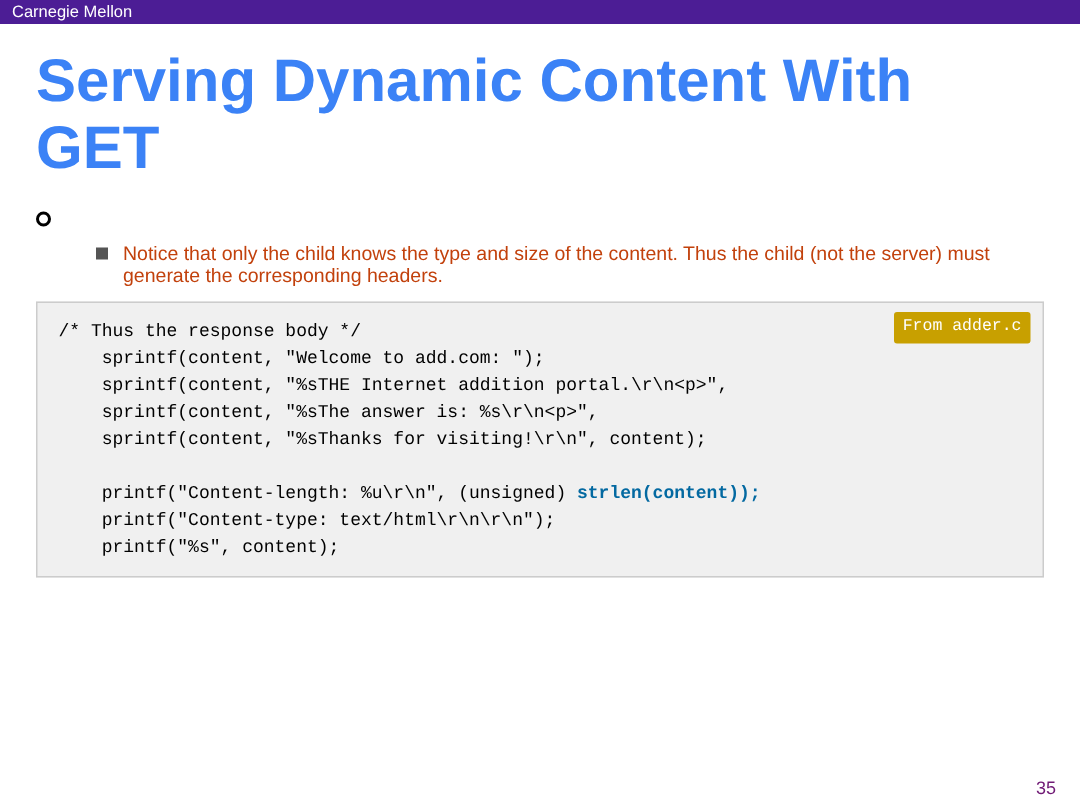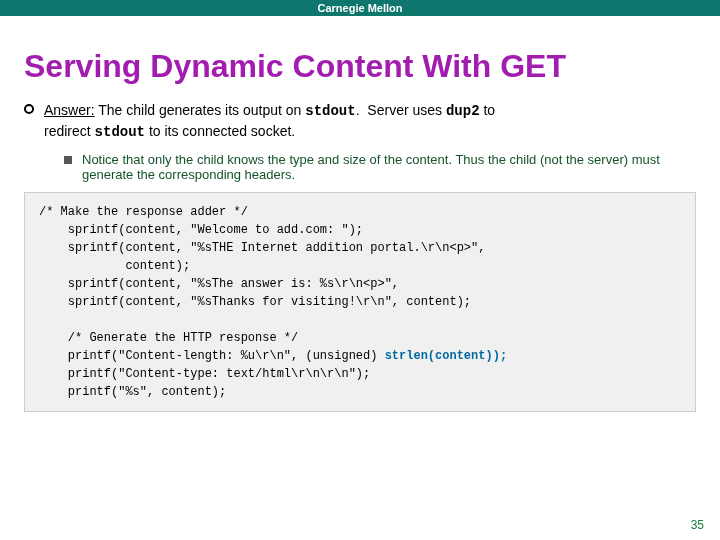--- a/index.html
+++ b/index.html
@@ -7,38 +7,38 @@
     body {
       width: 720px;
       height: 540px;
       background: #fff;
       font-family: Arial, Helvetica, sans-serif;
       overflow: hidden;
       position: relative;
     }
 
     #header-bar {
-      background: #0f766e;
+      background: #4c1d95;
       color: white;
-      text-align: center;
+      text-align: left;
       padding: 2px 8px;
       font-size: 11px;
-      font-weight: bold;
+      font-weight: normal;
     }
 
     #main-content {
       padding: 12px 24px 10px 24px;
     }
 
     #slide-title {
-      font-size: 32px;
+      font-size: 40px;
       font-weight: bold;
-      color: #a21caf;
+      color: #3b82f6;
       margin-bottom: 16px;
-      margin-top: 20px;
+      margin-top: 4px;
     }
 
     .bullet-list {
       list-style: none;
       margin-bottom: 10px;
     }
 
     .bullet-item {
       display: flex;
       align-items: flex-start;
@@ -71,21 +71,21 @@
     .underline {
       text-decoration: underline;
     }
 
     .sub-bullet {
       display: flex;
       align-items: flex-start;
       margin-left: 40px;
       margin-bottom: 6px;
       font-size: 13px;
-      color: #14532d;
+      color: #c2410c;
     }
 
     .sub-bullet-square {
       display: inline-block;
       width: 8px;
       height: 8px;
       background: #555;
       margin-top: 4px;
       margin-right: 10px;
       flex-shrink: 0;
@@ -118,63 +118,57 @@
     .code-highlight {
       color: #0369a1;
       font-weight: bold;
     }
 
     .page-number {
       position: absolute;
       bottom: 8px;
       right: 16px;
       font-size: 12px;
-      color: #15803d;
+      color: #701a75;
     }
   </style>
 </head>
 <body>
 
 <div id="header-bar">
   <span>Carnegie Mellon</span>
 </div>
 
 <div id="main-content">
 
   <div id="slide-title">Serving Dynamic Content With GET</div>
 
   <ul class="bullet-list">
 
 
     <li class="bullet-item">
       <span class="bullet-circle"></span>
-      <span class="bullet-text">
-        <span class="underline">Answer:</span>
-        <span> The child generates its output on </span><code class="code-inline">stdout</code><span>.&nbsp; Server uses </span><code class="code-inline">dup2</code><span> to</span><br>
-        <span>redirect </span><code class="code-inline">stdout</code><span> to its connected socket.</span>
-      </span>
     </li>
 
   </ul>
 
   <div class="sub-bullet">
     <span class="sub-bullet-square"></span>
     <span>Notice that only the child knows the type and size of the content. Thus the child (not the server) must generate the corresponding headers.</span>
   </div>
 
   <div class="code-block-container">
+    <span class="code-badge">From adder.c</span>
 
-    <div>/* Make the response adder */</div>
+    <div>/* Thus the response body */</div>
     <div>&nbsp;&nbsp;&nbsp;&nbsp;sprintf(content, "Welcome to add.com: ");</div>
     <div>&nbsp;&nbsp;&nbsp;&nbsp;sprintf(content, "%sTHE Internet addition portal.\r\n&lt;p&gt;",</div>
-    <div>&nbsp;&nbsp;&nbsp;&nbsp;&nbsp;&nbsp;&nbsp;&nbsp;&nbsp;&nbsp;&nbsp;&nbsp;content);</div>
     <div>&nbsp;&nbsp;&nbsp;&nbsp;sprintf(content, "%sThe answer is: %s\r\n&lt;p&gt;",</div>
     <div>&nbsp;&nbsp;&nbsp;&nbsp;sprintf(content, "%sThanks for visiting!\r\n", content);</div>
     <br>
-    <div>&nbsp;&nbsp;&nbsp;&nbsp;/* Generate the HTTP response */</div>
     <div>&nbsp;&nbsp;&nbsp;&nbsp;printf("Content-length: %u\r\n", (unsigned) <span class="code-highlight">strlen(content));</span></div>
     <div>&nbsp;&nbsp;&nbsp;&nbsp;printf("Content-type: text/html\r\n\r\n");</div>
     <div>&nbsp;&nbsp;&nbsp;&nbsp;printf("%s", content);</div>
   </div>
 
 </div>
 
 <div class="page-number">35</div>
 
 </body></html>

